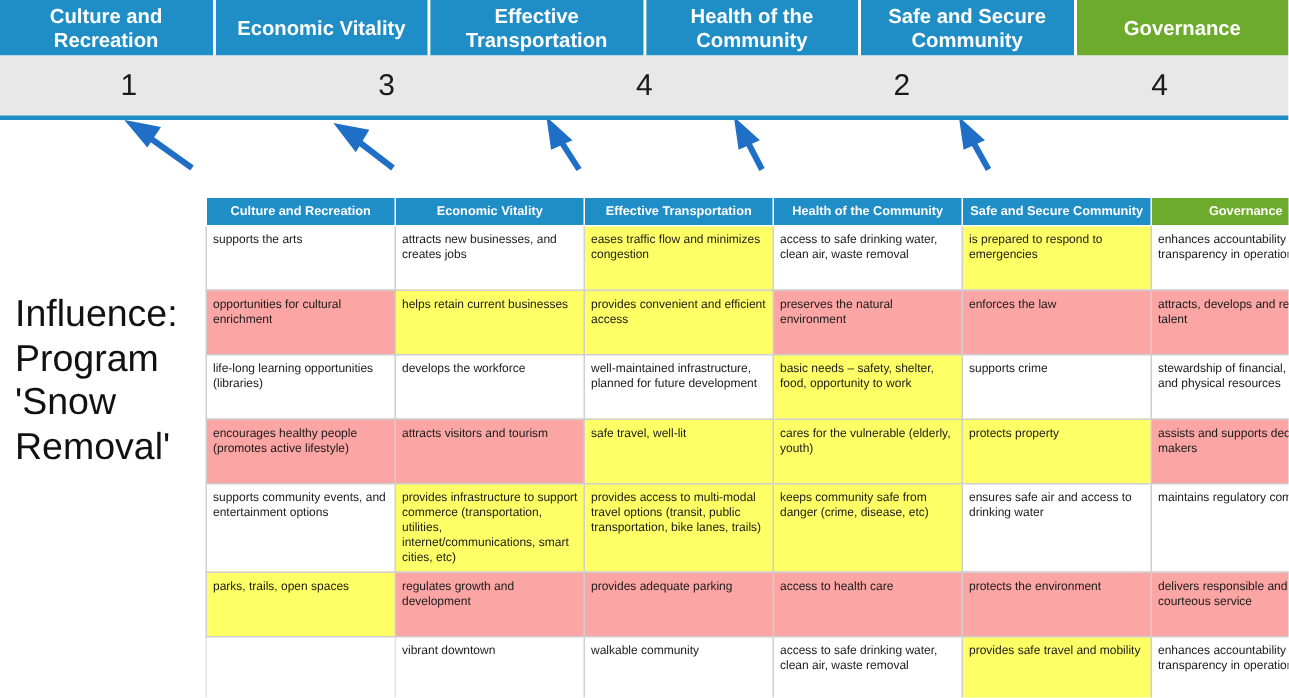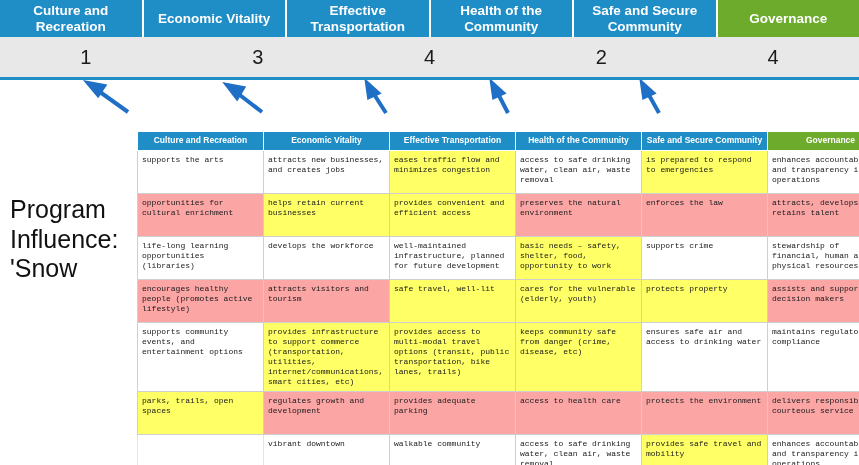--- a/index.html
+++ b/index.html
@@ -110,21 +110,20 @@
   }
   #matrix td {
     font-size: 8px;
     color: #1a1a1a;
     padding: 4px 4px;
     line-height: 1.25;
     border: 1px solid #cfcfcf;
     vertical-align: top;
     background: #ffffff;
     height: 34px;
-    font-family: Liberation Mono, monospace;
   }
   #matrix tr.alt td {
     background: #fca5a5;
   }
   #matrix td.hl {
     background: #ffff66 !important;
   }
   #matrix td.empty {
     background: #ffffff !important;
     border: 1px solid #e4e4e4;
@@ -160,23 +159,24 @@
     <line x1="386" y1="33" x2="370" y2="8"></line>
     <polygon points="367,3 378,13 369,17"></polygon>
     <line x1="508" y1="33" x2="495" y2="8"></line>
     <polygon points="492,3 503,13 494,17"></polygon>
     <line x1="659" y1="33" x2="645" y2="8"></line>
     <polygon points="642,3 653,13 644,17"></polygon>
   </g>
 </svg>
 
 <div id="caption">
+  <div>Influence:</div>
   <div>Program</div>
-  <div>Influence:</div>
   <div>'Snow</div>
+  <div>Removal'</div>
 </div>
 
 <table id="matrix">
   <thead>
     <tr>
         <th class="col-w">Culture and Recreation</th>
         <th class="col-w">Economic Vitality</th>
         <th class="col-w">Effective Transportation</th>
         <th class="col-w">Health of the Community</th>
         <th class="col-w">Safe and Secure Community</th>

